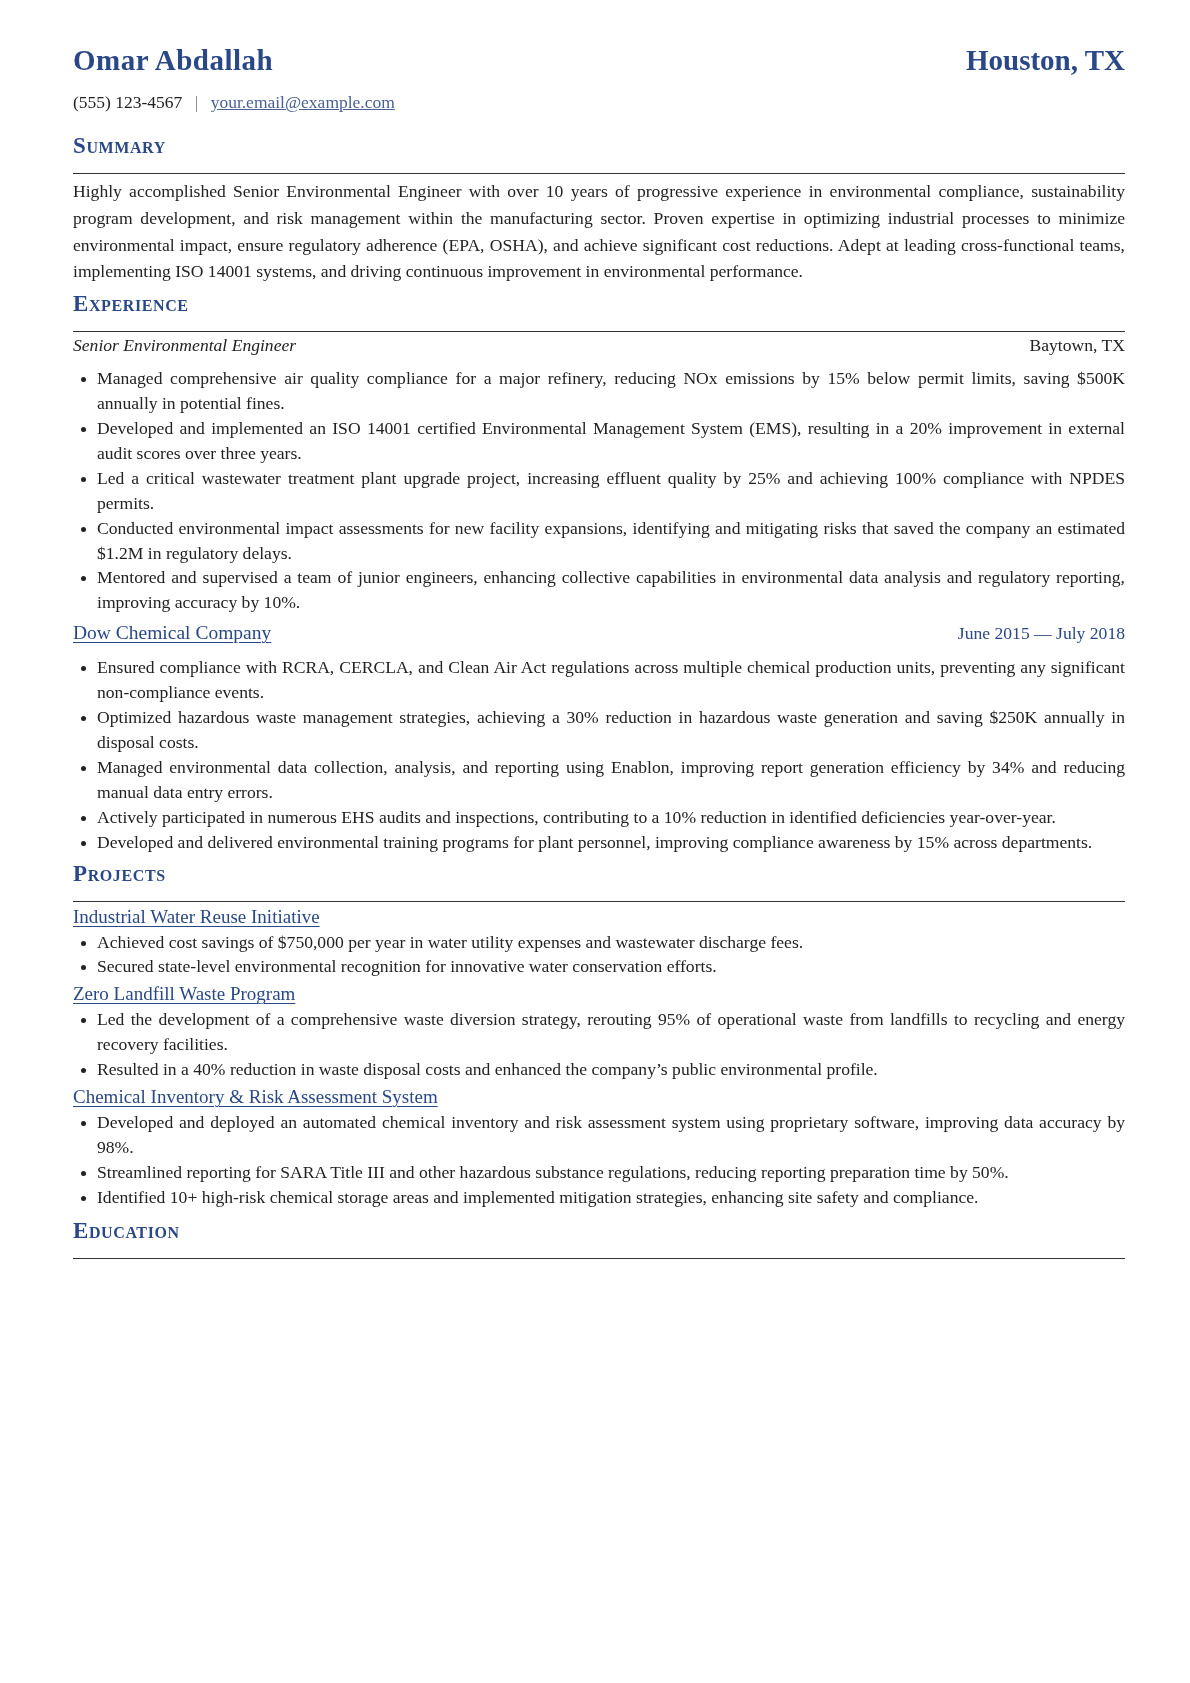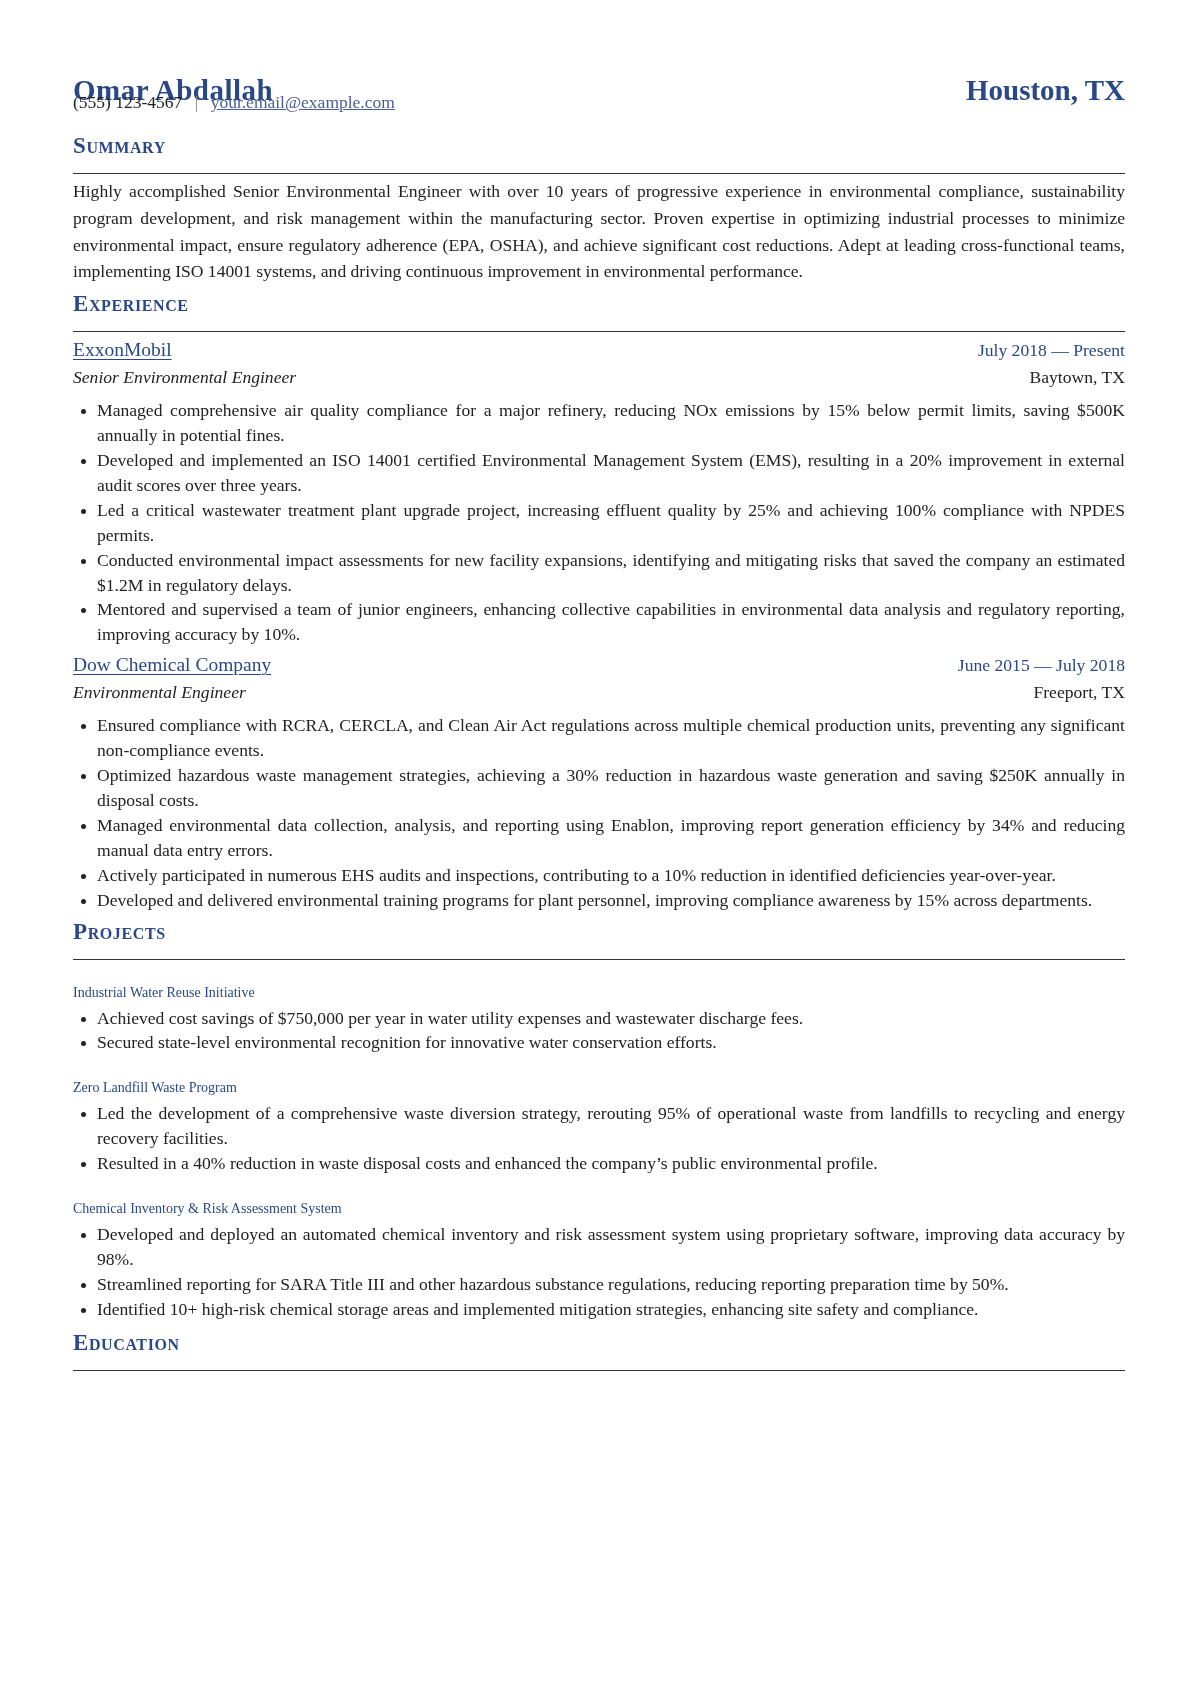--- a/index.html
+++ b/index.html
@@ -30,21 +30,20 @@
     .name {
       font-size: 29px;
       font-weight: bold;
       letter-spacing: 0.5px;
       color: #2a4887;
     }
     .city {
       font-size: 29px;
       font-weight: bold;
       color: #2a4887;
-      margin-top: 30px;
     }
     .contact {
       font-size: 17.5px;
       margin-top: 4px;
       color: #222;
     }
     .contact .sep {
       color: #888;
       margin: 0 8px;
     }
@@ -116,26 +115,27 @@
       position: absolute;
       left: -16px;
       top: 11px;
       width: 5px;
       height: 5px;
       border-radius: 50%;
       background: #222;
     }
     .proj-title-wrap { margin-top: 6px; }
     .project-name {
-      font-size: 14px;
+      font-size: 19px;
       line-height: 26px;
       color: #2a4887;
+      text-decoration: underline;
       text-decoration-thickness: 1px;
       text-underline-offset: 3px;
-      margin-top: 20px;
+      margin-top: 2px;
       display: inline-block;
     }
     ul.proj-bullets {
       margin: 0;
     }
     .edu-title-wrap { margin-top: 8px; }
   </style>
 </head>
 <body>
 
@@ -153,46 +153,38 @@
 
   <div class="summary-title-wrap">
     <div class="section-title">Summary</div>
     <p class="summary">Highly accomplished Senior Environmental Engineer with over 10 years of progressive experience in environmental compliance, sustainability program development, and risk management within the manufacturing sector. Proven expertise in optimizing industrial processes to minimize environmental impact, ensure regulatory adherence (EPA, OSHA), and achieve significant cost reductions. Adept at leading cross-functional teams, implementing ISO 14001 systems, and driving continuous improvement in environmental performance.</p>
   </div>
 
   <div class="exp-title-wrap">
     <div class="section-title">Experience</div>
 
     <div>
-      <div class="job-head">
-        <a class="company">ExxonMobil</a>
-        <span class="dates">July 2018 — Present</span>
-      </div>
       <div class="job-sub">
         <span class="role">Senior Environmental Engineer</span>
         <span>Baytown, TX</span>
       </div>
       <ul class="bullets">
         <li>Managed comprehensive air quality compliance for a major refinery, reducing NOx emissions by 15% below permit limits, saving $500K annually in potential fines.</li>
         <li>Developed and implemented an ISO 14001 certified Environmental Management System (EMS), resulting in a 20% improvement in external audit scores over three years.</li>
         <li>Led a critical wastewater treatment plant upgrade project, increasing effluent quality by 25% and achieving 100% compliance with NPDES permits.</li>
         <li>Conducted environmental impact assessments for new facility expansions, identifying and mitigating risks that saved the company an estimated $1.2M in regulatory delays.</li>
         <li>Mentored and supervised a team of junior engineers, enhancing collective capabilities in environmental data analysis and regulatory reporting, improving accuracy by 10%.</li>
       </ul>
     </div>
 
     <div>
       <div class="job-head">
         <a class="company">Dow Chemical Company</a>
         <span class="dates">June 2015 — July 2018</span>
       </div>
-      <div class="job-sub">
-        <span class="role">Environmental Engineer</span>
-        <span>Freeport, TX</span>
-      </div>
       <ul class="bullets">
         <li>Ensured compliance with RCRA, CERCLA, and Clean Air Act regulations across multiple chemical production units, preventing any significant non-compliance events.</li>
         <li>Optimized hazardous waste management strategies, achieving a 30% reduction in hazardous waste generation and saving $250K annually in disposal costs.</li>
         <li>Managed environmental data collection, analysis, and reporting using Enablon, improving report generation efficiency by 34% and reducing manual data entry errors.</li>
         <li>Actively participated in numerous EHS audits and inspections, contributing to a 10% reduction in identified deficiencies year-over-year.</li>
         <li>Developed and delivered environmental training programs for plant personnel, improving compliance awareness by 15% across departments.</li>
       </ul>
     </div>
   </div>
 

